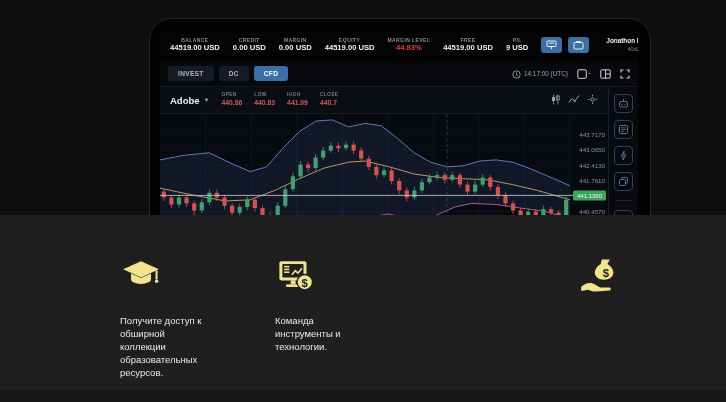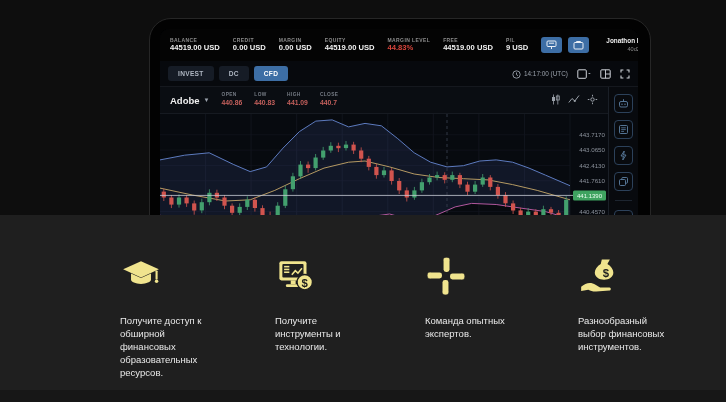--- a/index.html
+++ b/index.html
@@ -5,21 +5,21 @@
   html,body{margin:0;padding:0;background:#0f0f0f;}
   .stage{position:relative;width:726px;height:402px;overflow:hidden;background:#0e0e0e;
          font-family:"Liberation Sans", sans-serif;}
   
   .tablet{position:absolute;left:149px;top:18px;width:500px;height:250px;
           background:#020202;border:1px solid #262626;border-radius:22px;z-index:1;}
   .screen{position:absolute;left:10px;top:10px;width:478px;height:230px;
           background:#05070b;border-radius:9px;overflow:hidden;}
   
   .topbar{position:absolute;left:0;top:0;width:478px;height:32px;background:#040404;
-          display:flex;align-items:center;padding:0 10px;box-sizing:border-box;gap:13px;}
+          display:flex;align-items:center;padding:0 10px;box-sizing:border-box;gap:13px;text-align:center;}
   .stat{display:flex;flex-direction:column;line-height:1.25;white-space:nowrap;}
   .stat-label{font-size:5px;color:#8d8d8d;letter-spacing:.4px;font-weight:bold;}
   .stat-value{font-size:7.6px;color:#f2f2f2;font-weight:bold;}
   .stat-value.neg{color:#d8453c;}
   .topbar-btns{display:flex;gap:6px;margin-left:auto;}
   .sq-btn{width:21px;height:16px;border-radius:3px;background:#3d6ea5;display:flex;
           align-items:center;justify-content:center;}
   .userblock{display:flex;align-items:center;gap:5px;margin-left:4px;}
   .usertxt{display:flex;flex-direction:column;align-items:flex-end;line-height:1.3;}
   .user-name{font-size:6.4px;color:#f0f0f0;font-weight:bold;white-space:nowrap;}
@@ -407,71 +407,52 @@
       <div class="ficon">
         <svg width="42" height="42" viewBox="0 0 24 24" fill="#f0e48e">
           <path d="M12 3.5 1.8 8.2 12 12.9l10.2-4.7Z"></path>
           <path d="M6.3 10.6v3.6c0 1.3 2.6 2.3 5.7 2.3s5.7-1 5.7-2.3v-3.6L12 13.2Z"></path>
           <rect x="20.3" y="8.8" width="1.2" height="5.2" rx="0.5"></rect>
           <circle cx="20.9" cy="15" r="1"></circle>
         </svg>
       </div>
       <p>Получите доступ к
 обширной
-финансовых
+коллекции
 образовательных
 ресурсов.</p>
     </div>
 
     <div class="feature f2">
       <div class="ficon">
         <svg width="42" height="42" viewBox="0 0 24 24">
           <rect x="2.5" y="3.5" width="15.5" height="11" rx="1.2" fill="#f0e48e"></rect>
           <rect x="4.2" y="5.2" width="12.1" height="7.6" rx="0.5" fill="#1f1f1f"></rect>
           <rect x="5.2" y="6.2" width="3" height="0.9" fill="#f0e48e"></rect>
           <rect x="5.2" y="7.8" width="3" height="0.9" fill="#f0e48e"></rect>
           <rect x="5.2" y="9.4" width="3" height="0.9" fill="#f0e48e"></rect>
           <path d="M9.6 11.3 11.6 9l1.5 1.4 2.3-2.8" fill="none" stroke="#f0e48e" stroke-width="0.9"></path>
           <rect x="9" y="14.5" width="2.8" height="2.2" fill="#f0e48e"></rect>
           <rect x="6.2" y="16.7" width="8.4" height="1.6" rx="0.8" fill="#f0e48e"></rect>
           <circle cx="17" cy="15.5" r="4.4" fill="#f0e48e" stroke="#1f1f1f" stroke-width="0.8"></circle>
           <text x="17" y="18" text-anchor="middle" font-size="6.5" font-weight="bold" fill="#1f1f1f" font-family="Liberation Sans, sans-serif">$</text>
         </svg>
       </div>
-      <p>Получите
+      <p>Команда
 инструменты и
 технологии.</p>
     </div>
 
-    <div class="feature f3">
-      <div class="ficon">
-        <svg width="42" height="42" viewBox="0 0 24 24" fill="#f0e48e">
-          <rect x="10.6" y="1.5" width="3.4" height="8.2" rx="1.4"></rect>
-          <rect x="14.3" y="10.6" width="8.2" height="3.4" rx="1.4"></rect>
-          <rect x="10" y="14.3" width="3.4" height="8.2" rx="1.4"></rect>
-          <rect x="1.5" y="10" width="8.2" height="3.4" rx="1.4"></rect>
-          <rect x="10.6" y="1.5" width="3.4" height="2" rx="0.6" opacity="0.55"></rect>
-          <rect x="20.5" y="10.6" width="2" height="3.4" rx="0.6" opacity="0.55"></rect>
-          <rect x="10" y="20.5" width="3.4" height="2" rx="0.6" opacity="0.55"></rect>
-          <rect x="1.5" y="10" width="2" height="3.4" rx="0.6" opacity="0.55"></rect>
-        </svg>
-      </div>
-      <p>Команда опытных
-экспертов.</p>
-    </div>
 
     <div class="feature f4">
       <div class="ficon">
         <svg width="42" height="42" viewBox="0 0 24 24">
           <path d="M13.6 2.6h4.6l-1.4 2.5c2.1 1.3 3.4 3 3.4 4.9 0 2.7-2.5 4.1-5.3 4.1s-5.3-1.4-5.3-4.1c0-1.9 1.3-3.6 3.4-4.9Z" fill="#f0e48e"></path>
           <text x="15.9" y="12.4" text-anchor="middle" font-size="6.5" font-weight="bold" fill="#1f1f1f" font-family="Liberation Sans, sans-serif">$</text>
           <path d="M1.8 18.2c2.6-2.4 5.6-2.9 8.2-1.2l2.6 1.5h5.4c1 0 1 1.7 0 1.8l-7.6.6c-1.6.1-3.1-.2-4.5-1l-4.1.7Z" fill="#f0e48e"></path>
         </svg>
       </div>
-      <p>Разнообразный
-выбор финансовых
-инструментов.</p>
     </div>
 
     <div class="band-footer"></div>
   </div>
 
 </div>
 
 </body></html>

